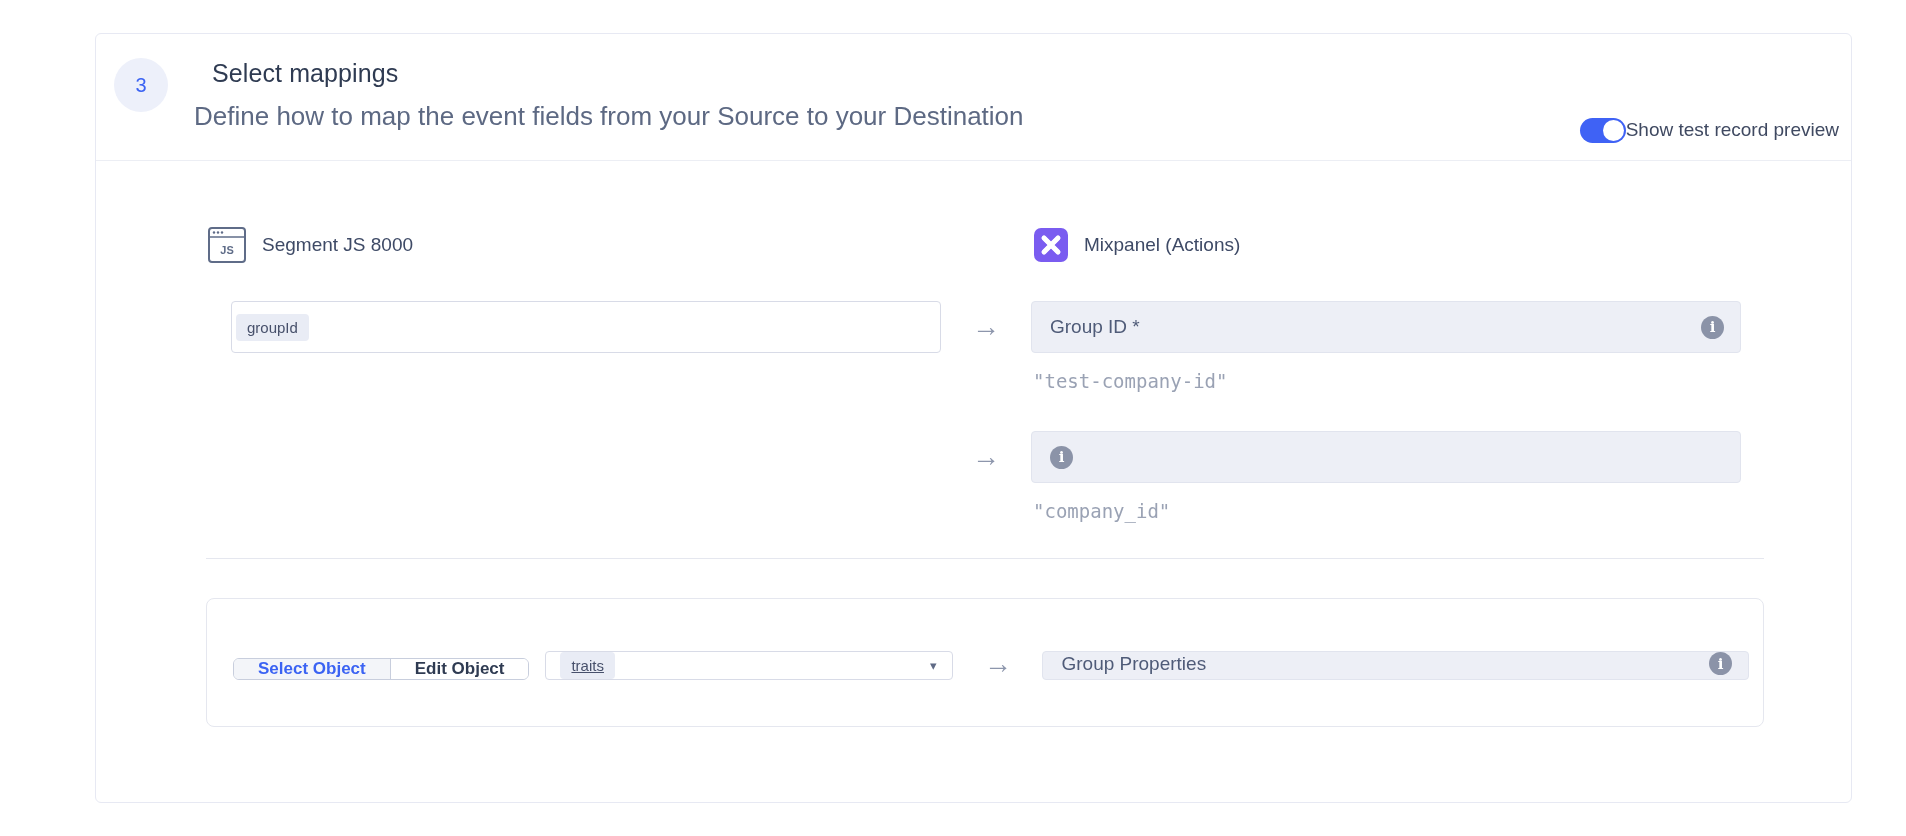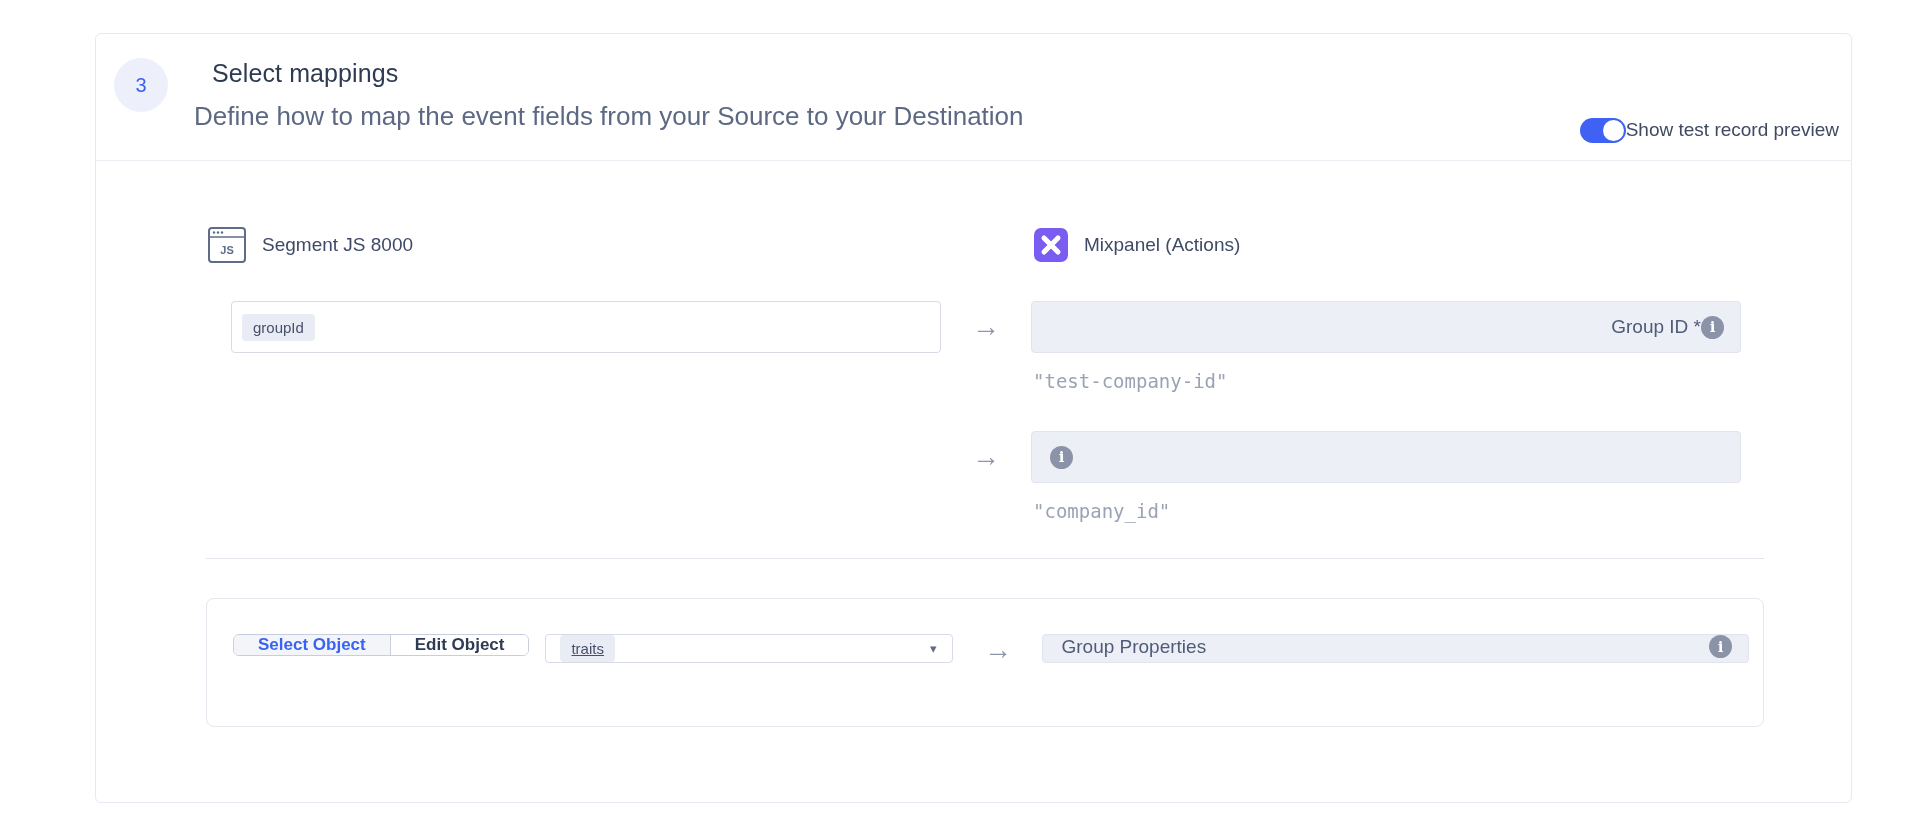--- a/index.html
+++ b/index.html
@@ -57,21 +57,21 @@
   .js-icon-box { width: 38px; height: 36px; display: block; }
   .mixpanel-icon-box {
     width: 34px; height: 34px; border-radius: 7px; background: #7a5cf0;
     display: flex; align-items: center; justify-content: center;
   }
 
   
   .map-input {
     position: absolute; left: 135px; width: 710px; height: 52px;
     background: #ffffff; border: 1px solid #d8dbe7; border-radius: 4px;
-    display: flex; align-items: center; padding: 0 10px; cursor: text;
+    display: flex; align-items: center; padding: 0 4px; cursor: text;
   }
   .chip {
     background: #e9ecf5; color: #47506b; border-radius: 4px;
     font-size: 15px; padding: 6px 11px; line-height: 1;
   }
   .plain-value { font-size: 17px; color: #272e40; padding-left: 3px; }
   .arrow {
     position: absolute; left: 845px; width: 90px; height: 52px;
     display: flex; align-items: center; justify-content: center;
     font-size: 28px; color: #8d96ac;
@@ -86,38 +86,38 @@
     width: 23px; height: 23px; border-radius: 50%; background: #8b93a8;
     color: #ffffff; font-family: "DejaVu Serif", serif; font-weight: 700;
     font-size: 15px; display: flex; align-items: center; justify-content: center;
     cursor: pointer; flex: 0 0 auto;
   }
   .preview-text {
     position: absolute; left: 937px;
     font-family: "DejaVu Sans Mono", monospace; font-size: 19px; color: #9aa2b4;
   }
 
-  .row1-input { top: 267px; } .row1-arrow { top: 267px; } .row1-dest { top: 267px; text-align: right; }
+  .row1-input { top: 267px; } .row1-arrow { top: 267px; } .row1-dest { top: 267px; }
   .row1-preview { top: 336px; }
   .row2-input { top: 397px; } .row2-arrow { top: 397px; } .row2-dest { top: 397px; }
   .row2-preview { top: 466px; }
 
   .divider {
     position: absolute; left: 110px; top: 524px; width: 1558px; height: 0;
     border-top: 1px solid #e5e7ef;
   }
 
   
   .object-card {
     position: absolute; left: 110px; top: 564px; width: 1558px; height: 129px;
     background: #ffffff; border: 1px solid #e5e7ef; border-radius: 8px;
   }
   .object-row {
     position: absolute; left: 26px; top: 35px; height: 46px; width: 1516px;
-    display: flex; align-items: flex-start;
+    display: flex; align-items: flex-end;
   }
   .segmented {
     display: flex; border: 1px solid #c8cedd; border-radius: 6px;
     overflow: hidden; background: #ffffff; flex: 0 0 auto;
   }
   .seg-btn {
     font-size: 17px; font-weight: 600; padding: 0 24px;
     display: flex; align-items: center; cursor: pointer; border: none;
     background: transparent; font-family: inherit;
   }

